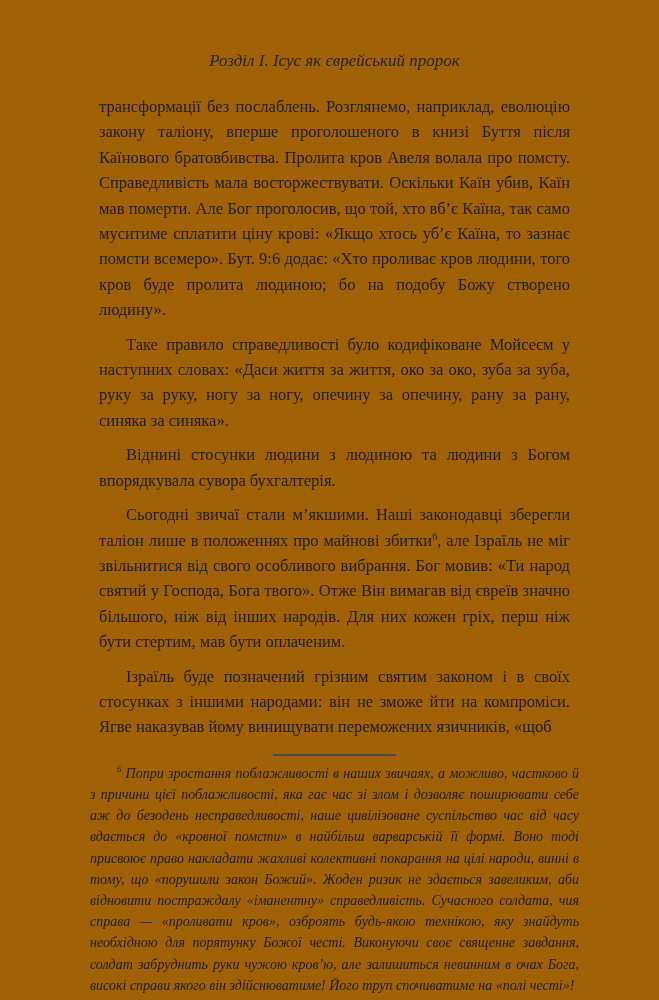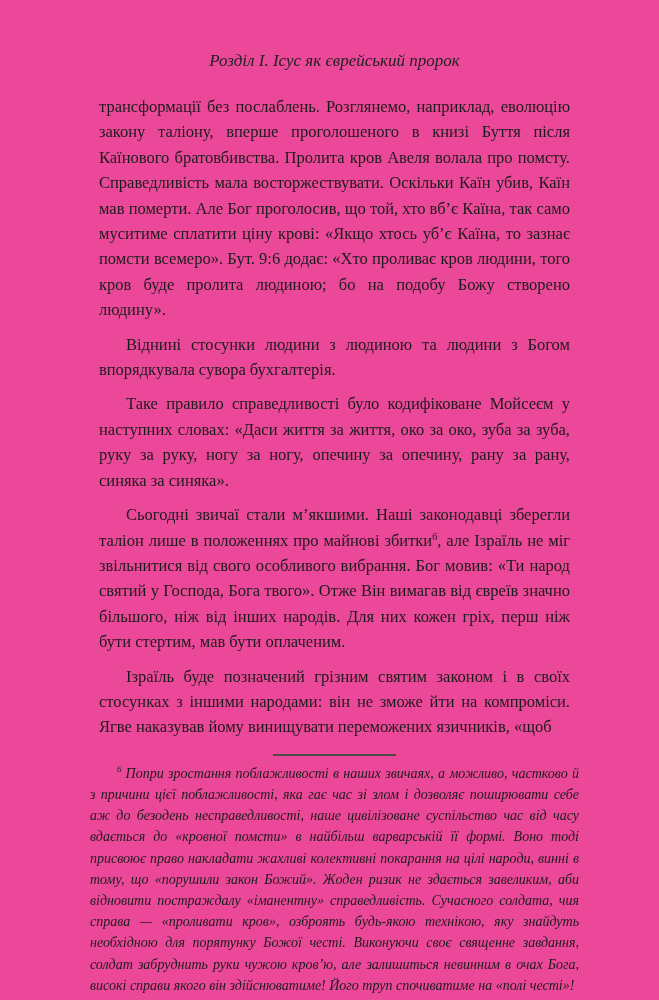--- a/index.html
+++ b/index.html
@@ -5,21 +5,21 @@
   html, body {
     margin: 0;
     padding: 0;
     background: #ffffff;
   }
   .page {
     position: relative;
     width: 659px;
     height: 1000px;
     margin: 0;
-    background: #ec4899;
+    background: #a16207;
     color: #1c1c1c;
     font-family: "Liberation Serif", "DejaVu Serif", serif;
     overflow: hidden;
     box-sizing: border-box;
   }
   .content {
     margin-left: 90px;
     width: 489px;
   }
   .running-head {
@@ -83,22 +83,22 @@
 </head>
 <body>
 
 <div class="page">
   <div class="content">
 
     <div class="running-head">Розділ І. Ісус як єврейський пророк</div>
 
     <div class="body-text">
       <p class="no-indent">трансформації без послаблень. Розглянемо, наприклад, еволюцію закону таліону, вперше проголошеного в книзі Буття після Каїнового братовбивства. Пролита кров Авеля волала про помсту. Справедливість мала восторжествувати. Оскільки Каїн убив, Каїн мав померти. Але Бог проголосив, що той, хто вб’є Каїна, так само муситиме сплатити ціну крові: «Якщо хтось уб’є Каїна, то зазнає помсти всемеро». Бут. 9:6 додає: «Хто проливає кров людини, того кров буде пролита людиною; бо на подобу Божу створено людину».</p>
+      <p>Таке правило справедливості було кодифіковане Мойсеєм у наступних словах: «Даси життя за життя, око за око, зуба за зуба, руку за руку, ногу за ногу, опечину за опечину, рану за рану, синяка за синяка».</p>
       <p>Віднині стосунки людини з людиною та людини з Богом впорядкувала сувора бухгалтерія.</p>
-      <p>Таке правило справедливості було кодифіковане Мойсеєм у наступних словах: «Даси життя за життя, око за око, зуба за зуба, руку за руку, ногу за ногу, опечину за опечину, рану за рану, синяка за синяка».</p>
       <p><span>Сьогодні звичаї стали м’якшими. Наші законодавці зберегли таліон лише в положеннях про майнові збитки</span><sup class="fn-ref">6</sup><span>, але Ізраїль не міг звільнитися від свого особливого вибрання. Бог мовив: «Ти народ святий у Господа, Бога твого». Отже Він вимагав від євреїв значно більшого, ніж від інших народів. Для них кожен гріх, перш ніж бути стертим, мав бути оплаченим.</span></p>
       <p>Ізраїль буде позначений грізним святим законом і в своїх стосунках з іншими народами: він не зможе йти на компроміси. Ягве наказував йому винищувати переможених язичників, «щоб</p>
     </div>
 
     <hr class="footnote-sep">
 
     <div class="footnote">
       <p><sup class="fn-marker">6</sup><span>Попри зростання поблажливості в наших звичаях, а можливо, частково й з причини цієї поблажливості, яка гає час зі злом і дозволяє поширювати себе аж до безодень несправедливості, наше цивілізоване суспільство час від часу вдається до «кровної помсти» в найбільш варварській її формі. Воно тоді присвоює право накладати жахливі колективні покарання на цілі народи, винні в тому, що «порушили закон Божий». Жоден ризик не здається завеликим, аби відновити постраждалу «іманентну» справедливість. Сучасного солдата, чия справа — «проливати кров», озброять будь-якою технікою, яку знайдуть необхідною для порятунку Божої честі. Виконуючи своє священне завдання, солдат забруднить руки чужою кров’ю, але залишиться невинним в очах Бога, високі справи якого він здійснюватиме! Його труп спочиватиме на «полі честі»!</span></p>
     </div>
 

